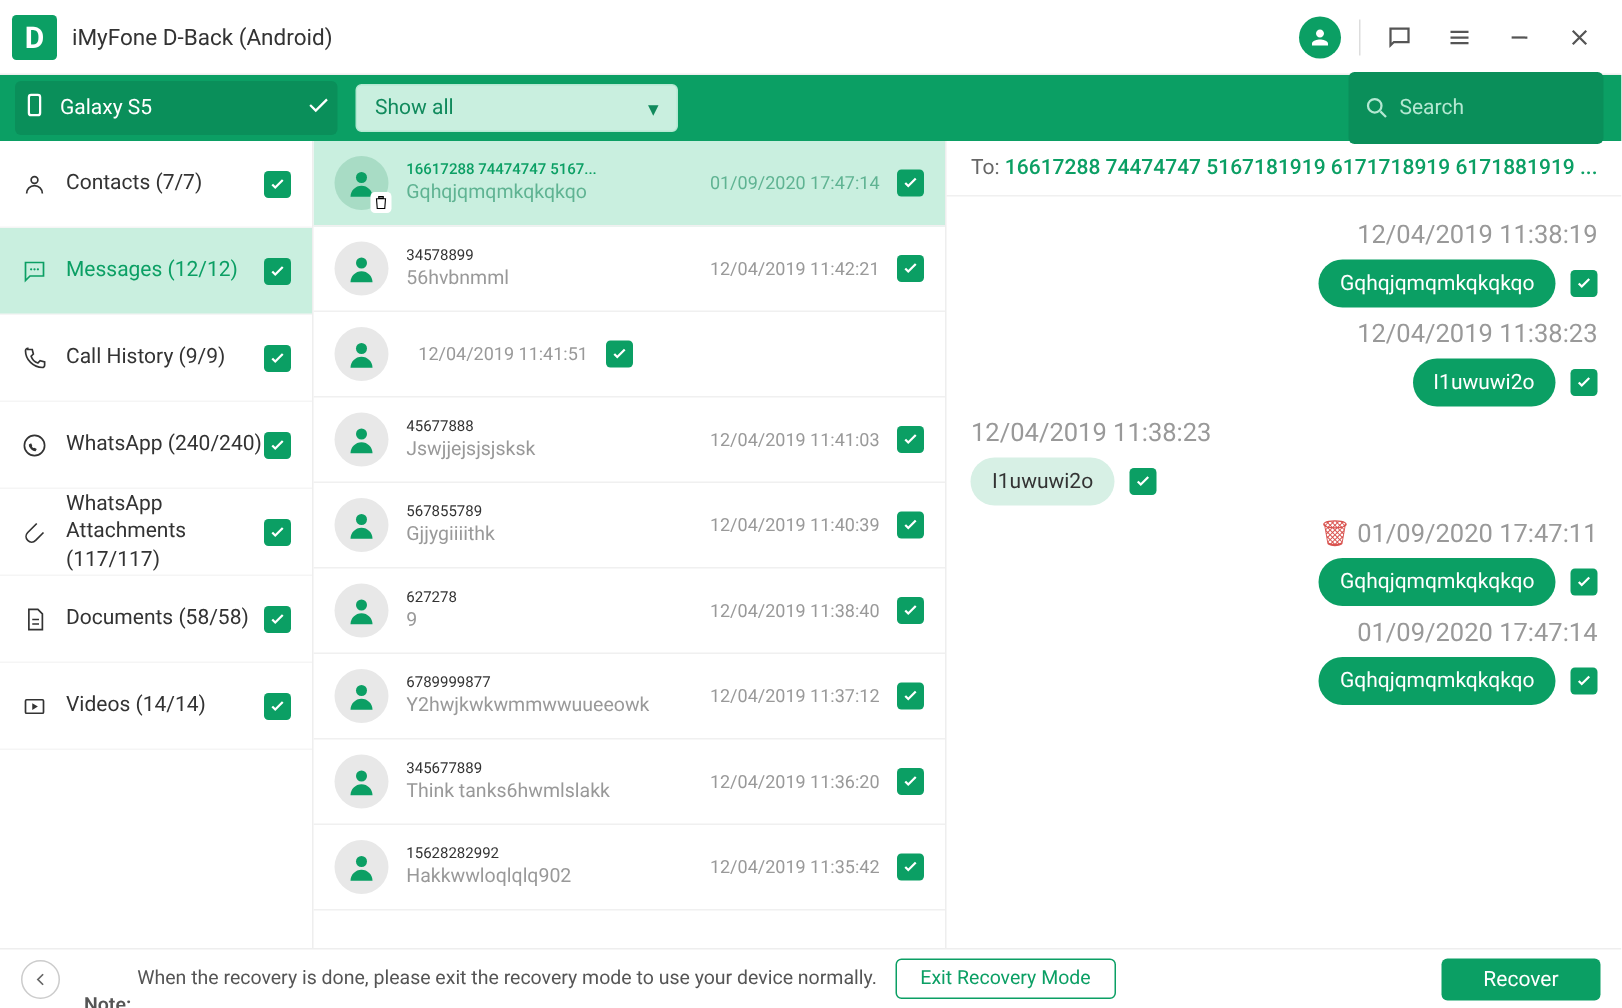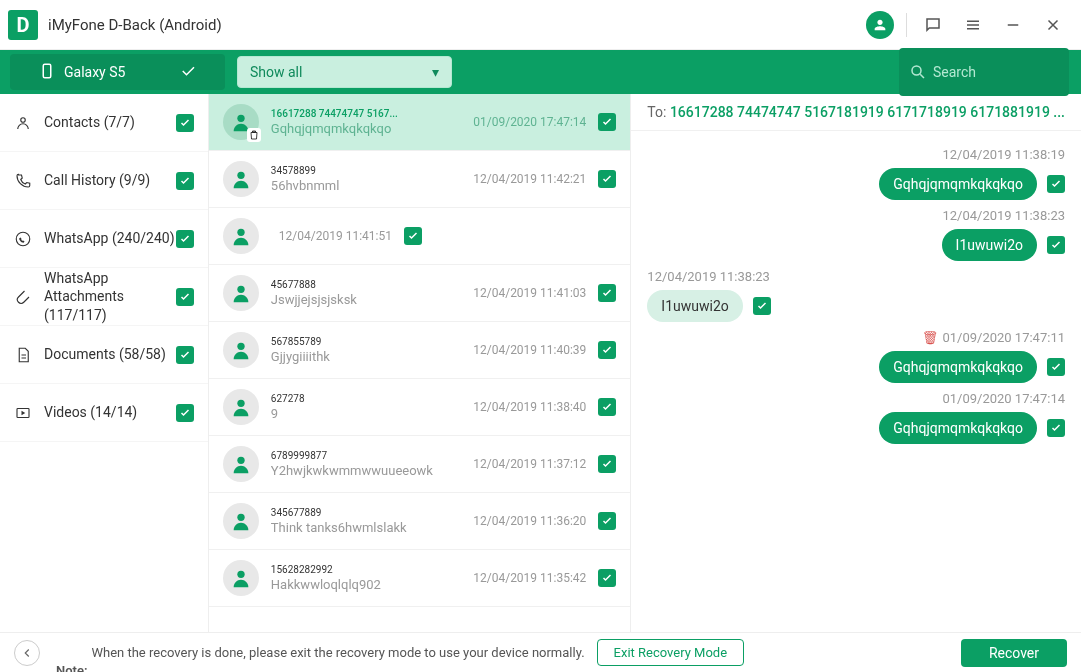--- a/index.html
+++ b/index.html
@@ -8,21 +8,21 @@
 .titlebar { height: 50px; display: flex; align-items: center; padding: 0 8px; border-bottom: 1px solid #eee; }
 .app-logo { width: 30px; height: 30px; background: #0b9f64; color: #fff; display: flex; align-items: center; justify-content: center; font-weight: bold; border-radius: 3px; font-size: 20px; margin-right: 10px; }
 .app-title { font-size: 15px; color: #333; }
 .titlebar-spacer { flex: 1; }
 .titlebar-btn { width: 40px; height: 40px; display: flex; align-items: center; justify-content: center; color: #555; cursor: pointer; }
 .avatar-circle { width: 28px; height: 28px; border-radius: 50%; background: #0b9f64; display: flex; align-items: center; justify-content: center; }
 .avatar-circle svg { width: 16px; height: 16px; fill: #fff; }
 .divider-v { width: 1px; height: 24px; background: #ddd; margin: 0 6px; }
 
 .toolbar { height: 44px; background: #0b9f64; display: flex; align-items: center; }
-.device-chip { width: 215px; height: 36px; margin-left: 10px; background: #0a8f5a; border-radius: 4px; display: flex; align-items: center; color: #fff; padding: 0 28px; font-size: 14px; }
+.device-chip { width: 215px; height: 36px; margin-left: 10px; background: #0a8f5a; border-radius: 4px; display: flex; align-items: center; color: #fff; padding: 0 4px; font-size: 14px; }
 .device-chip .phone-icon { margin-right: 8px; }
 .device-chip .check { margin-left: auto; }
 .filter-dd { width: 215px; height: 32px; margin-left: 12px; border: 1px solid #b4e8d2; background: #c9efdf; border-radius: 4px; display: flex; align-items: center; padding: 0 12px; color: #108a5c; font-size: 14px; }
 .filter-dd .chev { margin-left: auto; }
 .toolbar-spacer { flex: 1; }
 .search-box { width: 170px; height: 48px; margin-right: 12px; background: #0a8f5a; border-radius: 4px; display: flex; align-items: center; padding: 0 10px; color: #b4e8d2; font-size: 14px; }
 .search-box svg { margin-right: 6px; }
 
 .main { display: flex; height: 538px; }
 
@@ -52,21 +52,21 @@
 .conv .chk { margin-left: 12px; width: 18px; height: 18px; background: #0b9f64; border-radius: 3px; display: flex; align-items: center; justify-content: center; }
 .conv .chk svg { width: 12px; height: 12px; fill: #fff; }
 
 .detail { flex: 1; display: flex; flex-direction: column; }
 .detail-header { padding: 10px 16px; font-size: 14px; color: #0b9f64; font-weight: 500; border-bottom: 1px solid #f0f0f0; white-space: nowrap; overflow: hidden; text-overflow: ellipsis; }
 .detail-header .to-label { color: #666; font-weight: normal; }
 .detail-body { flex: 1; overflow-y: auto; padding: 8px 16px; }
 .msg-row { display: flex; align-items: center; margin: 6px 0; }
 .msg-row.right { justify-content: flex-end; }
 .msg-row.left { justify-content: flex-start; }
-.msg-time { width: 100%; text-align: right; font-size: 13px; color: #999; margin: 8px 0 4px; }
+.msg-time { width: 100%; text-align: right; font-size: 17px; color: #999; margin: 8px 0 4px; }
 .msg-time.left { text-align: left; }
 .msg-time .trash-inline { color: #d9534f; margin-right: 4px; }
 .bubble { background: #0b9f64; color: #fff; padding: 8px 14px; border-radius: 18px; font-size: 14px; max-width: 260px; }
 .bubble.incoming { background: #d7f0e5; color: #333; }
 .msg-chk { margin-left: 10px; width: 18px; height: 18px; background: #0b9f64; border-radius: 3px; display: flex; align-items: center; justify-content: center; }
 .msg-chk svg { width: 12px; height: 12px; fill: #fff; }
 
 .footer { height: 40px; border-top: 1px solid #eee; display: flex; align-items: center; padding: 0 14px; font-size: 13px; color: #555; }
 .footer .back-btn { width: 26px; height: 26px; border: 1px solid #ccc; border-radius: 50%; display: flex; align-items: center; justify-content: center; margin-right: 16px; cursor: pointer; }
 .footer .note-lbl { font-weight: 600; margin-right: 4px; margin-top: 36px; }
@@ -146,20 +146,36 @@
             <path d="M5 20c0-3.9 3.1-7 7-7s7 3.1 7 7" fill="none" stroke="currentColor" stroke-width="1.5"></path>
           </svg>
         </span>
         <span class="sb-label">Contacts (7/7)</span>
         <span class="chk">
           <svg viewBox="0 0 24 24">
             <path d="M5 12l4 4L19 6" fill="none" stroke="#fff" stroke-width="3"></path>
           </svg>
         </span>
       </div>
+      <div class="sb-item active">
+        <span class="sb-icon">
+          <svg class="icon" viewBox="0 0 24 24">
+            <path d="M4 4h16v12H8l-4 4V4z" fill="none" stroke="currentColor" stroke-width="1.5"></path>
+            <circle cx="9" cy="10" r="1" fill="currentColor"></circle>
+            <circle cx="12" cy="10" r="1" fill="currentColor"></circle>
+            <circle cx="15" cy="10" r="1" fill="currentColor"></circle>
+          </svg>
+        </span>
+        <span class="sb-label">Messages (12/12)</span>
+        <span class="chk">
+          <svg viewBox="0 0 24 24">
+            <path d="M5 12l4 4L19 6" fill="none" stroke="#fff" stroke-width="3"></path>
+          </svg>
+        </span>
+      </div>
       <div class="sb-item">
         <span class="sb-icon">
           <svg class="icon" viewBox="0 0 24 24">
             <path d="M6 3c-1 0-2 1-2 2 0 8 7 15 15 15 1 0 2-1 2-2v-3l-4-1-2 2c-3-1-5-3-6-6l2-2-1-4H6z" fill="none" stroke="currentColor" stroke-width="1.5"></path>
           </svg>
         </span>
         <span class="sb-label">Call History (9/9)</span>
         <span class="chk">
           <svg viewBox="0 0 24 24">
             <path d="M5 12l4 4L19 6" fill="none" stroke="#fff" stroke-width="3"></path>

